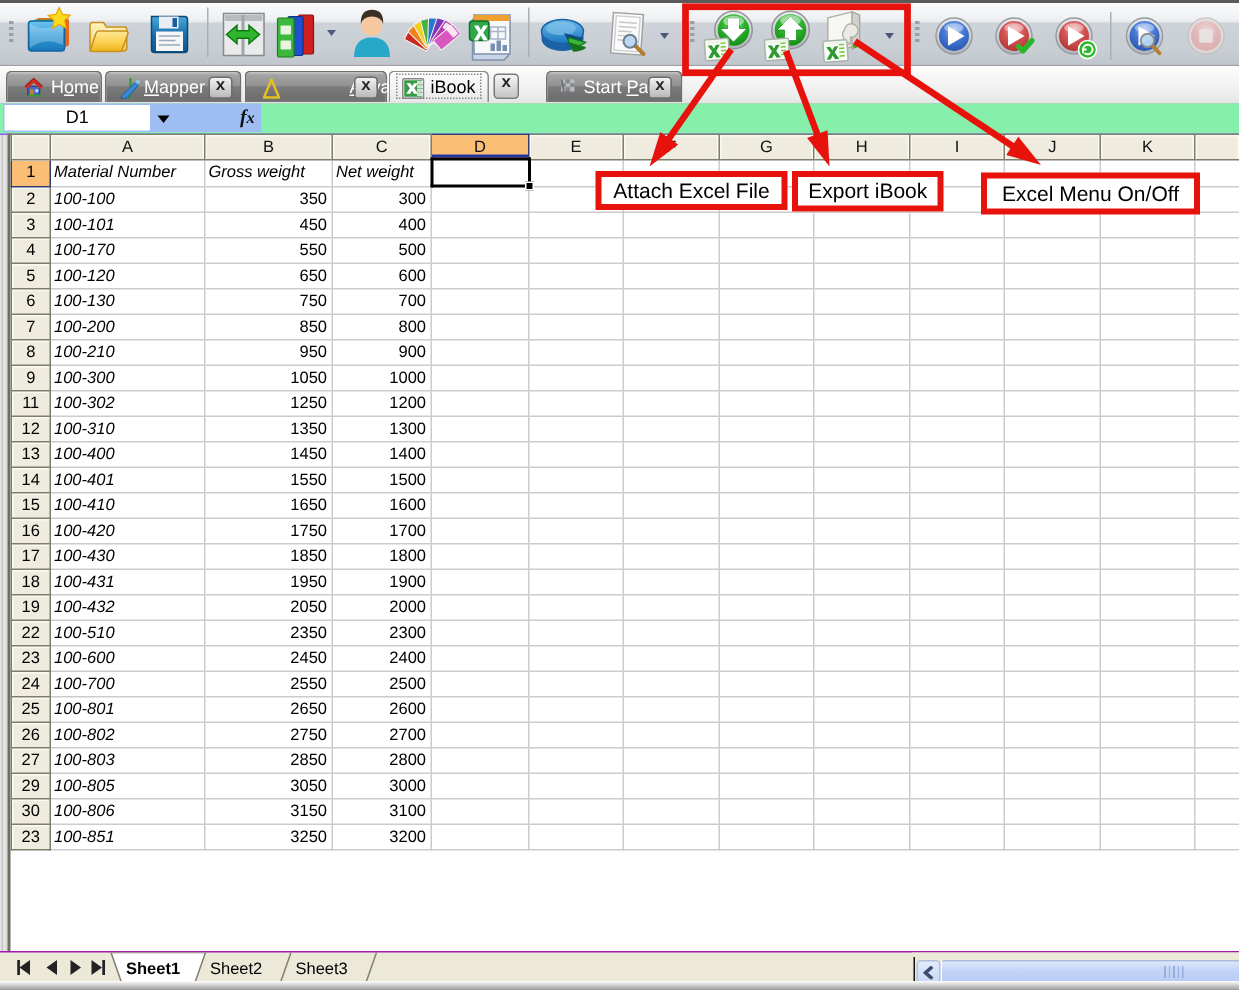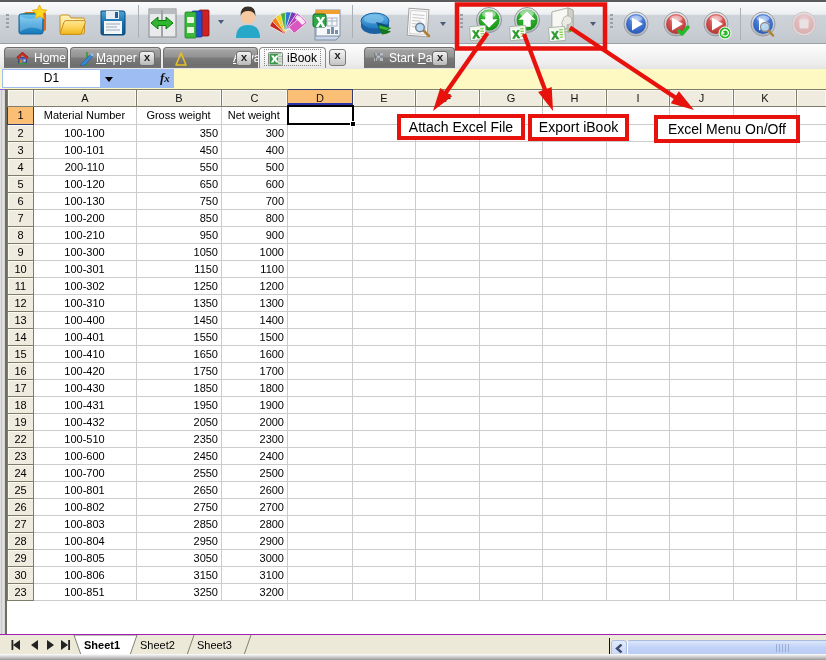--- a/index.html
+++ b/index.html
@@ -23,39 +23,39 @@
 .tab.active{background:linear-gradient(#fdfdfd,#f3f3f3 55%,#e7e7e7);color:#000;border:1px solid #8a8a8a;border-bottom:none;}
 .tab .lbl{position:absolute;top:3px;white-space:nowrap;}
 .tab svg{position:absolute;top:4px;}
 .tclose{position:absolute;top:3px;width:14px;height:13px;border-radius:3px;
  background:linear-gradient(#f2f2f2,#b8b8b8);border:1px solid #6d6d6d;color:#222;
  font-size:11px;font-weight:bold;text-align:center;line-height:12px;font-family:"Liberation Mono",monospace;}
 .xbtn{position:absolute;top:5px;width:15px;height:15px;border-radius:3px;
  background:linear-gradient(#f6f6f6,#c4c4c4);border:1px solid #7a7a7a;color:#222;z-index:5;
  font-size:11px;font-weight:bold;text-align:center;line-height:13px;font-family:"Liberation Mono",monospace;}
 
-#fbar{position:absolute;left:0;top:69px;width:826px;height:20px;background:#fef9c3;border-bottom:1px solid #8b5cf6;}
+#fbar{position:absolute;left:0;top:69px;width:826px;height:20px;background:#86efac;border-bottom:1px solid #8b5cf6;}
 #fblue{position:absolute;left:2px;top:0;width:172px;height:19px;background:#9ebef3;}
 #namebox{position:absolute;left:3px;top:1px;width:97px;height:17px;background:#fff;font-size:12px;text-align:center;line-height:17px;}
 #nbdd{position:absolute;left:105px;top:8px;width:0;height:0;border-left:4px solid transparent;border-right:4px solid transparent;border-top:5px solid #000;}
 #fx{position:absolute;left:160px;top:1px;font-family:"Liberation Serif",serif;font-style:italic;font-weight:bold;font-size:13px;color:#111;}
 
 #gridwrap{position:absolute;left:5px;top:89px;width:821px;height:545px;overflow:hidden;
  border-left:2px solid #6f6f60;}
 #leftstrip{position:absolute;left:0;top:43px;width:5px;height:612px;background:linear-gradient(90deg,#ececec,#c8c8c8 30%,#e8e8e8 60%,#d0d0d0);}
 table{border-collapse:collapse;table-layout:fixed;font-size:11px;color:#000;}
 td{border:1px solid #cccccc;padding:0 3px 0 2px;overflow:hidden;white-space:nowrap;height:16px;background:#fff;}
 tr.hdr td{background:#efecdf;border:1px solid #7e7d6a;
  box-shadow:inset 1px 1px 0 #fbfaf2,inset -1px 0 0 #fbfaf2;
  text-align:center;color:#111;height:15px;padding:0;}
 td.rh{background:#efecdf;border:1px solid #7e7d6a;box-shadow:inset 1px 1px 0 #fbfaf2;text-align:center;padding:0;}
 tr.hdr td.corner{background:#efecdf;}
 tr.hdr td.dh{background:#fbbe75;border:1px solid #313b74;box-shadow:inset 0 -2px 0 #2535a8;}
 td.sel1{background:#fbbe75;border:1px solid #313b74;box-shadow:none;}
-td.ca{text-align:center;}
+td.ca{text-align:left;font-style:italic;}
 td.cn{text-align:right;}
 td.dsel{border:2px solid #000;}
 #fillhandle{position:absolute;left:350px;top:121px;width:4px;height:4px;background:#000;border:1px solid #fff;z-index:20;}
 
 #sheetbar{position:absolute;left:0px;top:634px;width:826px;height:21px;background:#ece9d8;border-top:1px solid #a21caf;}
 #scrollzone{position:absolute;left:608px;top:0px;width:218px;height:21px;background:#ece9d8;}
 #scrolldiv{position:absolute;left:0.5px;top:3px;width:1.6px;height:18px;background:#111;}
 #scrollbtn{position:absolute;left:3px;top:5px;width:14px;height:14px;border:1px solid #aebfdf;border-radius:3px;
  background:linear-gradient(#e3ecfc,#c8d7f6);}
 #scrollbtn svg{position:absolute;left:3px;top:2.5px;}
@@ -497,21 +497,21 @@
           <td></td>
           <td></td>
           <td></td>
           <td></td>
           <td></td>
           <td></td>
           <td class="lastc"></td>
         </tr>
 <tr>
           <td class="rh">4</td>
-          <td class="ca">200-110</td>
+          <td class="ca">100-170</td>
           <td class="cn">550</td>
           <td class="cn">500</td>
           <td class="dcol"></td>
           <td></td>
           <td></td>
           <td></td>
           <td></td>
           <td></td>
           <td></td>
           <td></td>
@@ -586,35 +586,20 @@
           <td></td>
           <td></td>
           <td></td>
           <td></td>
           <td></td>
           <td></td>
           <td></td>
           <td class="lastc"></td>
         </tr>
 <tr>
-          <td class="rh">10</td>
-          <td class="ca">100-301</td>
-          <td class="cn">1150</td>
-          <td class="cn">1100</td>
-          <td class="dcol"></td>
-          <td></td>
-          <td></td>
-          <td></td>
-          <td></td>
-          <td></td>
-          <td></td>
-          <td></td>
-          <td class="lastc"></td>
-        </tr>
-<tr>
           <td class="rh">11</td>
           <td class="ca">100-302</td>
           <td class="cn">1250</td>
           <td class="cn">1200</td>
           <td class="dcol"></td>
           <td></td>
           <td></td>
           <td></td>
           <td></td>
           <td></td>
@@ -815,35 +800,20 @@
           <td></td>
           <td></td>
           <td></td>
           <td class="lastc"></td>
         </tr>
 <tr>
           <td class="rh">27</td>
           <td class="ca">100-803</td>
           <td class="cn">2850</td>
           <td class="cn">2800</td>
-          <td class="dcol"></td>
-          <td></td>
-          <td></td>
-          <td></td>
-          <td></td>
-          <td></td>
-          <td></td>
-          <td></td>
-          <td class="lastc"></td>
-        </tr>
-<tr>
-          <td class="rh">28</td>
-          <td class="ca">100-804</td>
-          <td class="cn">2950</td>
-          <td class="cn">2900</td>
           <td class="dcol"></td>
           <td></td>
           <td></td>
           <td></td>
           <td></td>
           <td></td>
           <td></td>
           <td></td>
           <td class="lastc"></td>
         </tr>

